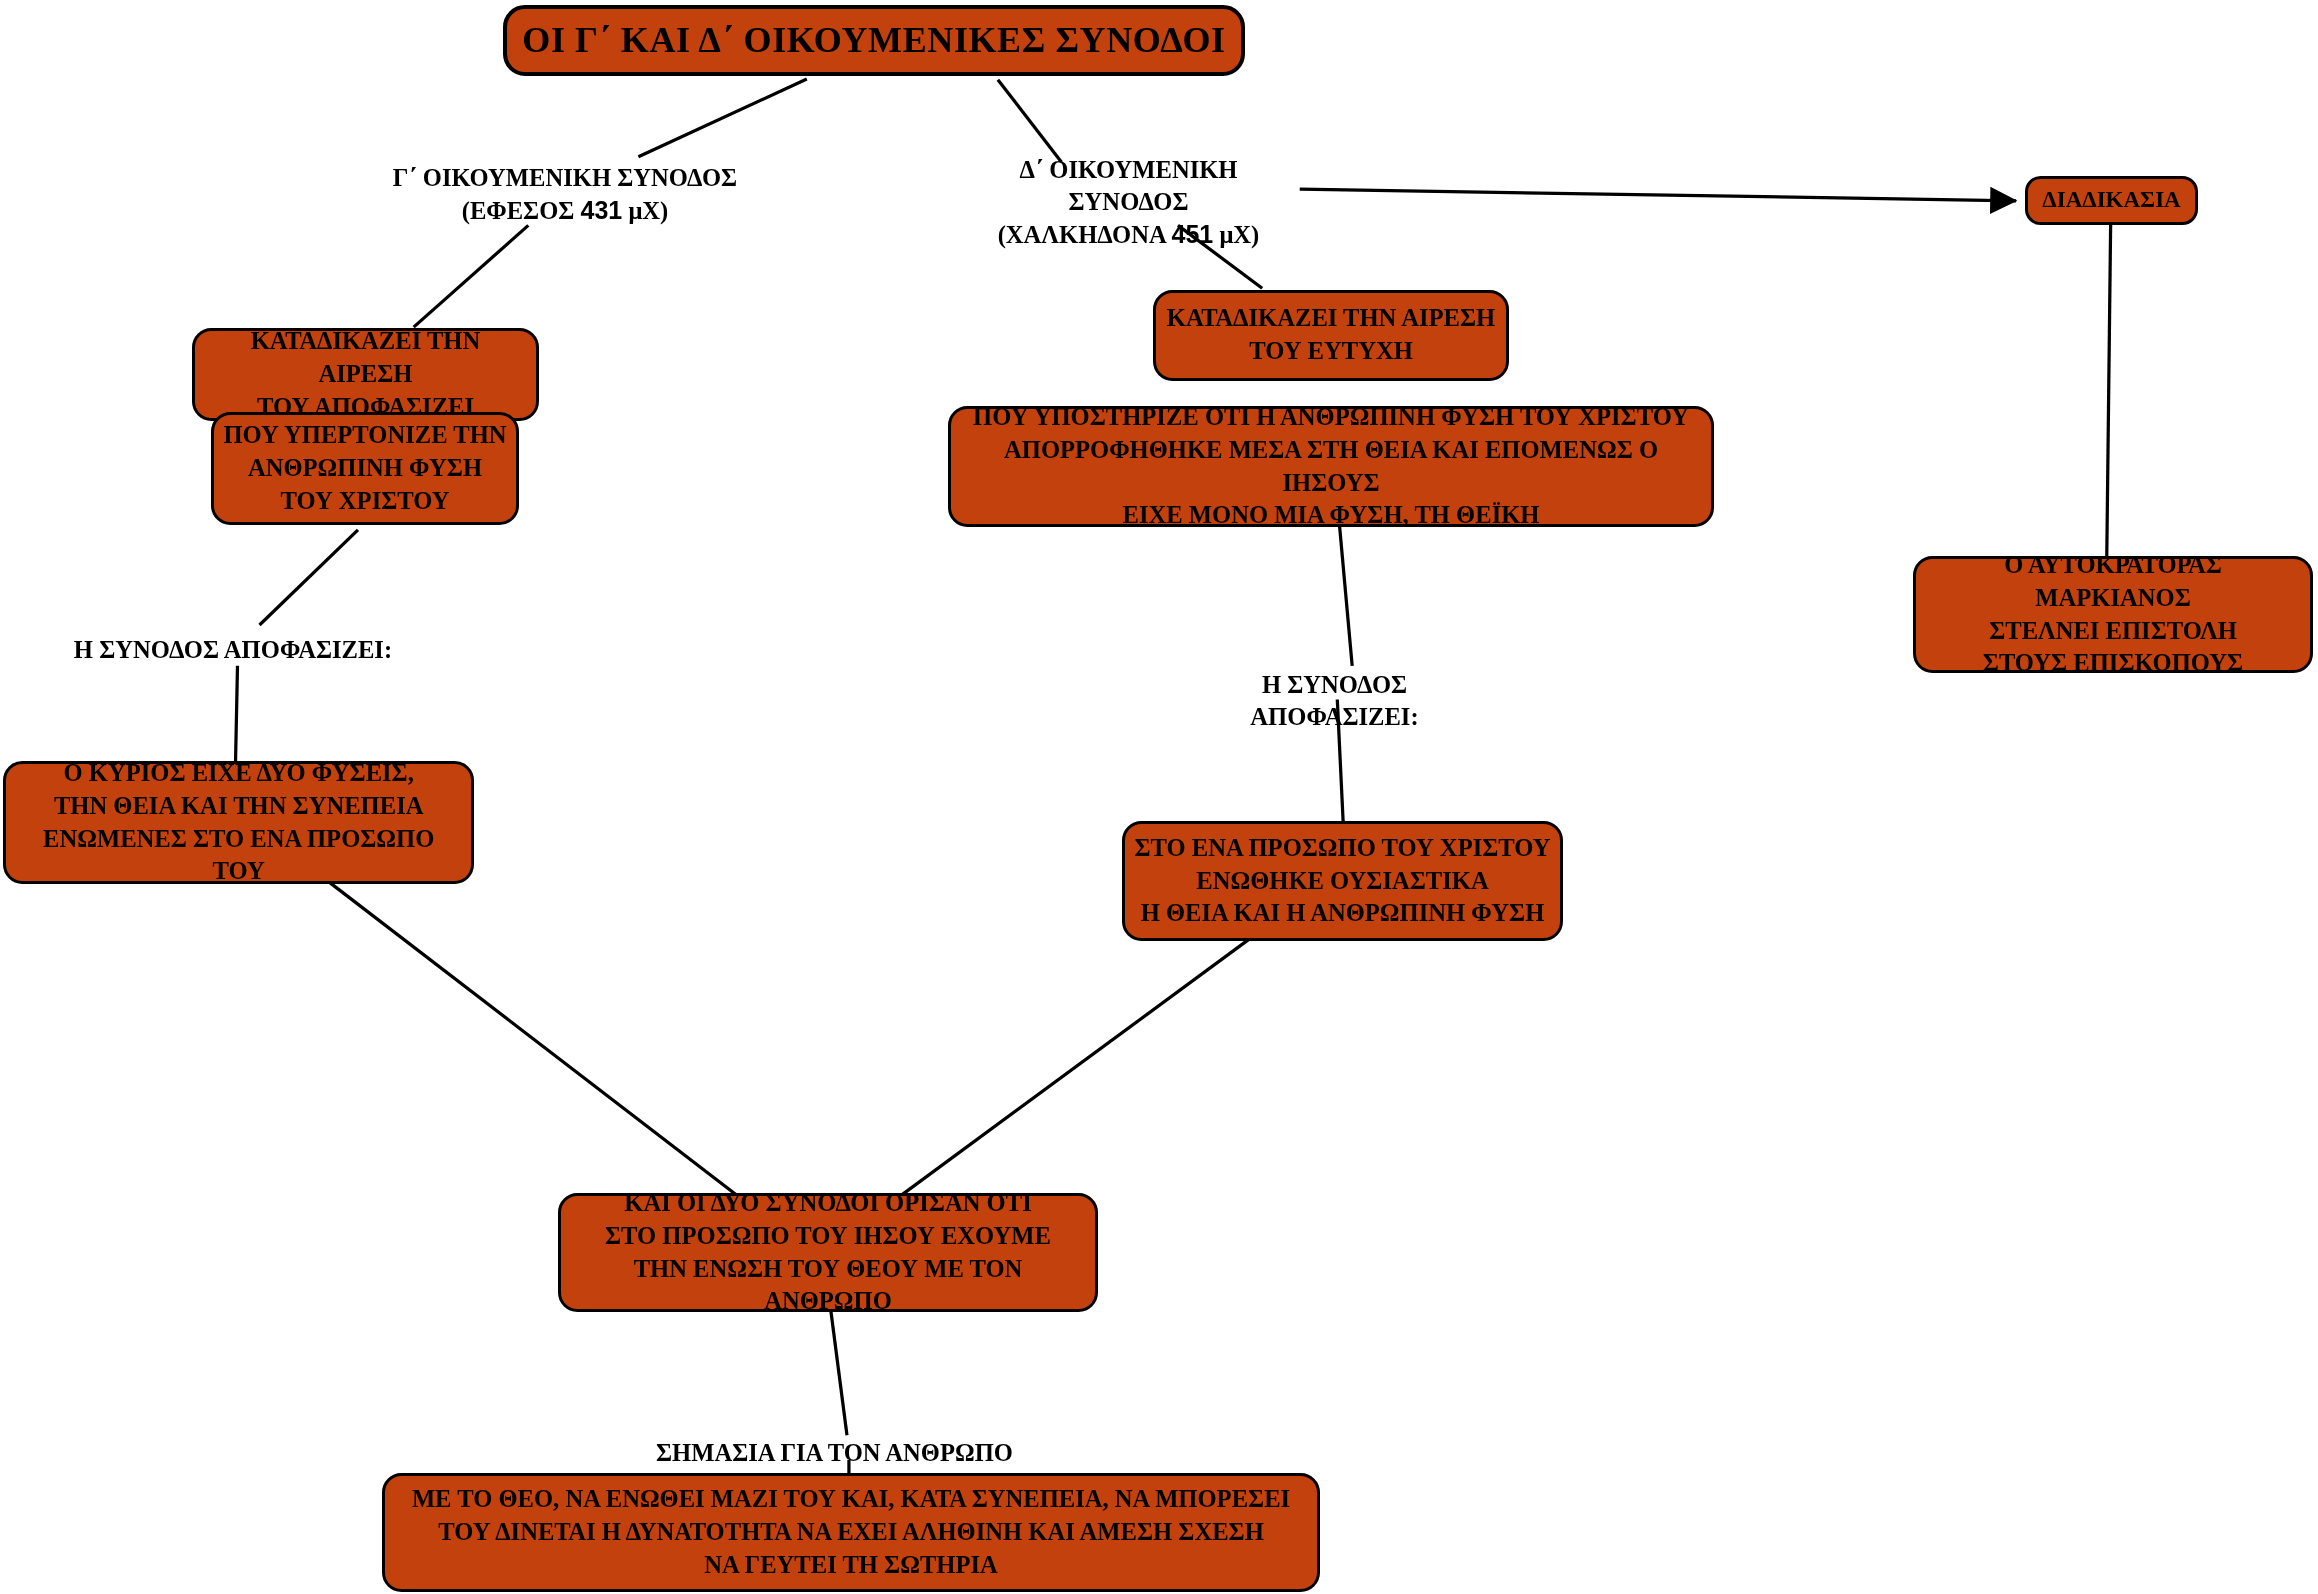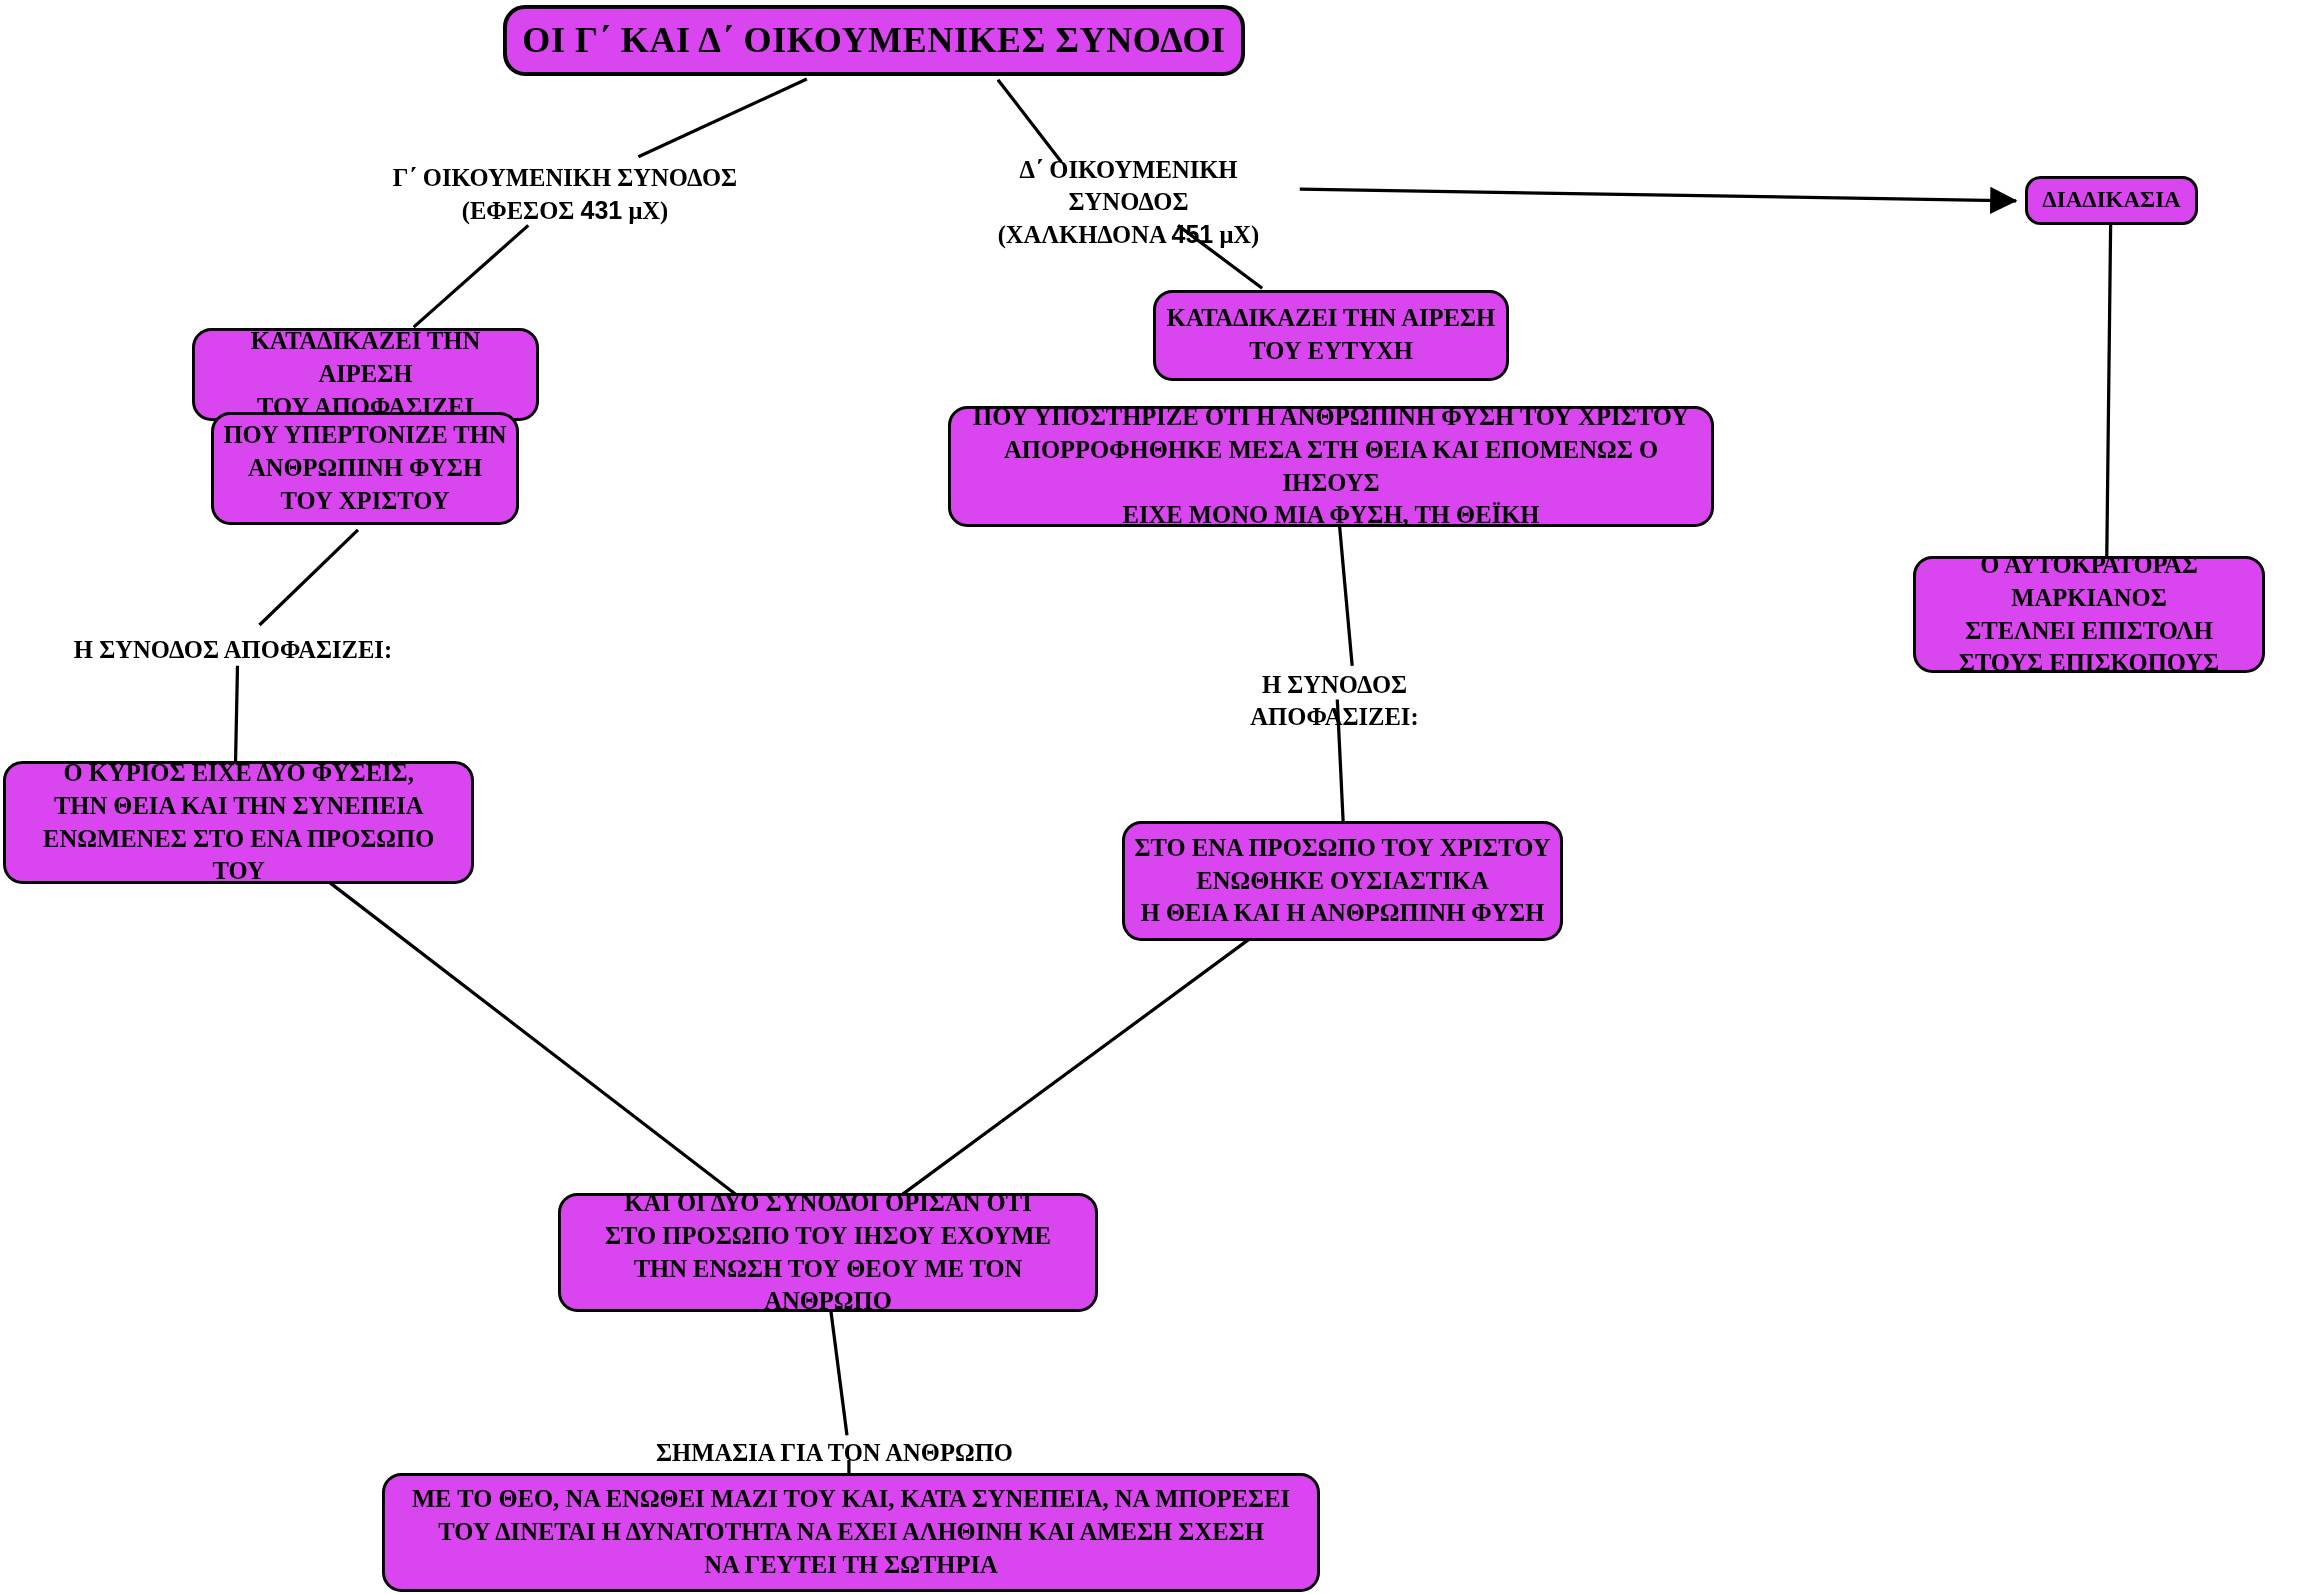--- a/index.html
+++ b/index.html
@@ -11,21 +11,21 @@
     font-family: "Liberation Serif", "DejaVu Serif", serif;
     font-weight: bold;
     color: #000000;
     overflow: hidden;
   }
   svg.wires { position: absolute; left: 0; top: 0; width: 2319px; height: 1594px; }
   svg.wires line { stroke: #000000; stroke-width: 5; }
   .node {
     position: absolute;
     box-sizing: border-box;
-    background: #d946ef;
+    background: #c2410c;
     border: 3.2px solid #000000;
     border-radius: 19.4px;
     display: flex;
     flex-direction: column;
     align-items: center;
     justify-content: center;
     text-align: center;
     font-size: 24.6px;
     line-height: 1.34;
     padding: 3.9px 9px;
@@ -95,21 +95,21 @@
       <span>(ΧΑΛΚΗΔΟΝΑ</span>
       <span class="num">451</span>
       <span>μΧ)</span>
     </div>
   </div>
 
   <div class="node" style="left:2025px; top:176px; width:173px; height:49px; font-size:23px; border-radius:15.5px; padding:1.3px 5.2px;">
     <div>ΔΙΑΔΙΚΑΣΙΑ</div>
   </div>
 
-  <div class="node" style="left:1913px; top:556px; width:352px; height:117px;">
+  <div class="node" style="left:1913px; top:556px; width:400px; height:117px;">
     <div>Ο ΑΥΤΟΚΡΑΤΟΡΑΣ ΜΑΡΚΙΑΝΟΣ</div>
     <div>ΣΤΕΛΝΕΙ ΕΠΙΣΤΟΛΗ</div>
     <div>ΣΤΟΥΣ ΕΠΙΣΚΟΠΟΥΣ</div>
   </div>
 
   <div class="node" style="left:192px; top:328px; width:347px; height:93px;">
     <div>ΚΑΤΑΔΙΚΑΖΕΙ ΤΗΝ ΑΙΡΕΣΗ</div>
     <div>ΤΟΥ ΑΠΟΦΑΣΙΖΕΙ</div>
   </div>
 

